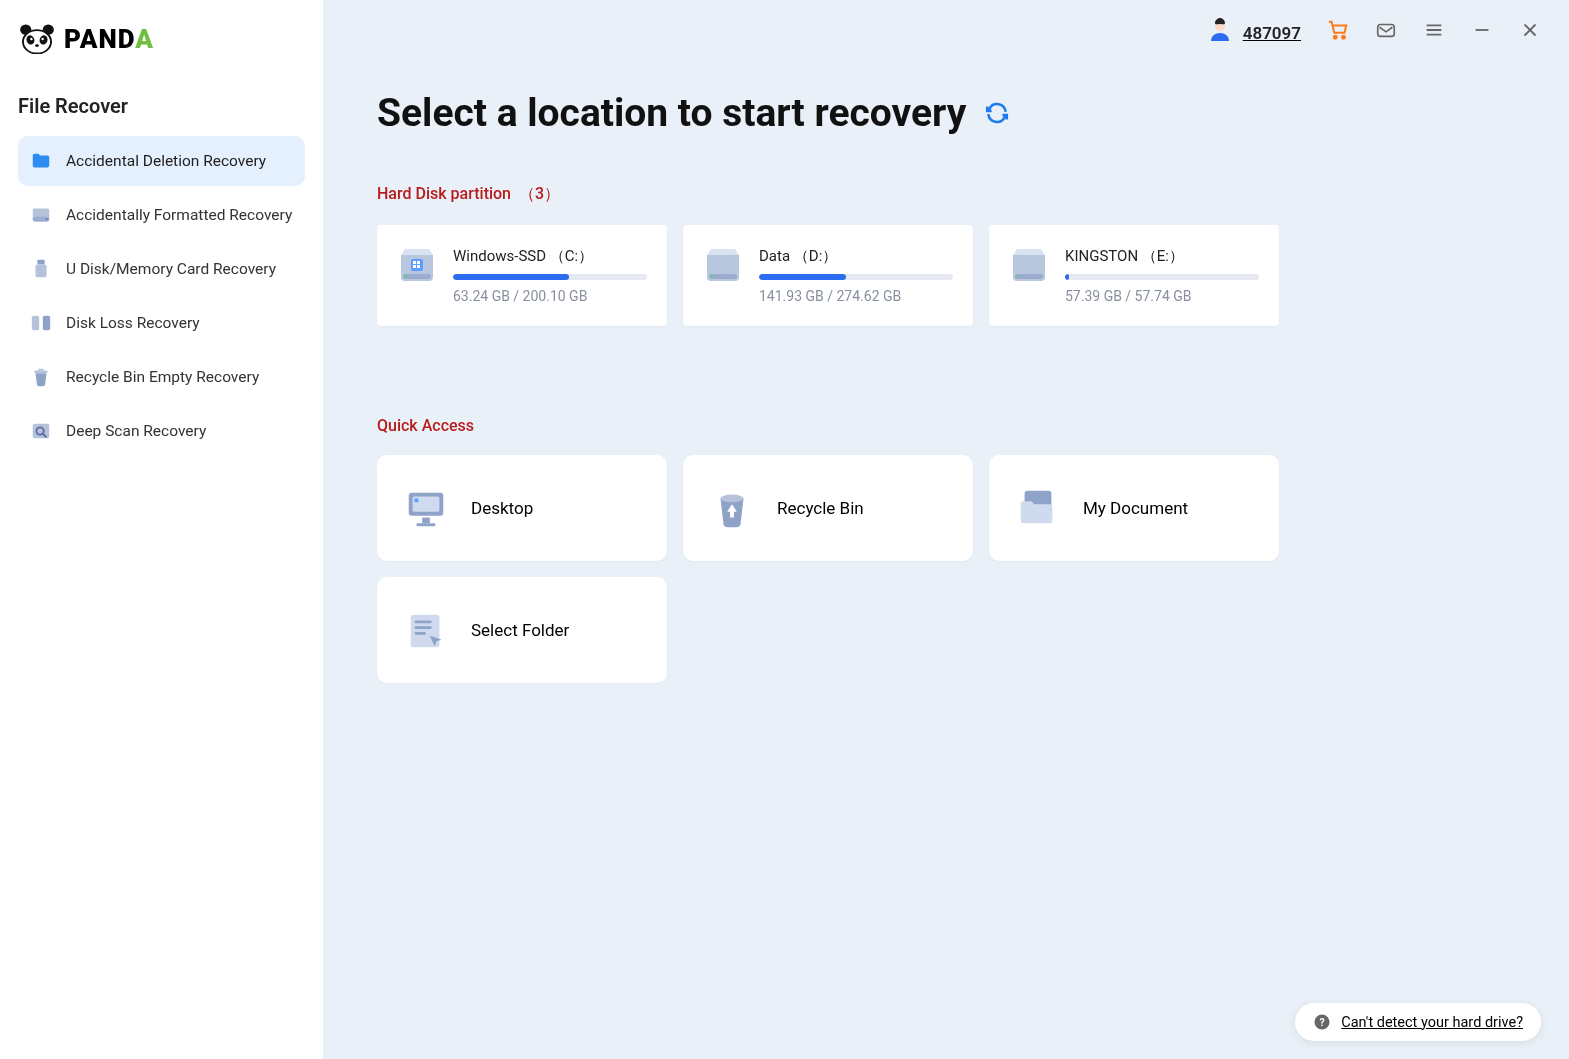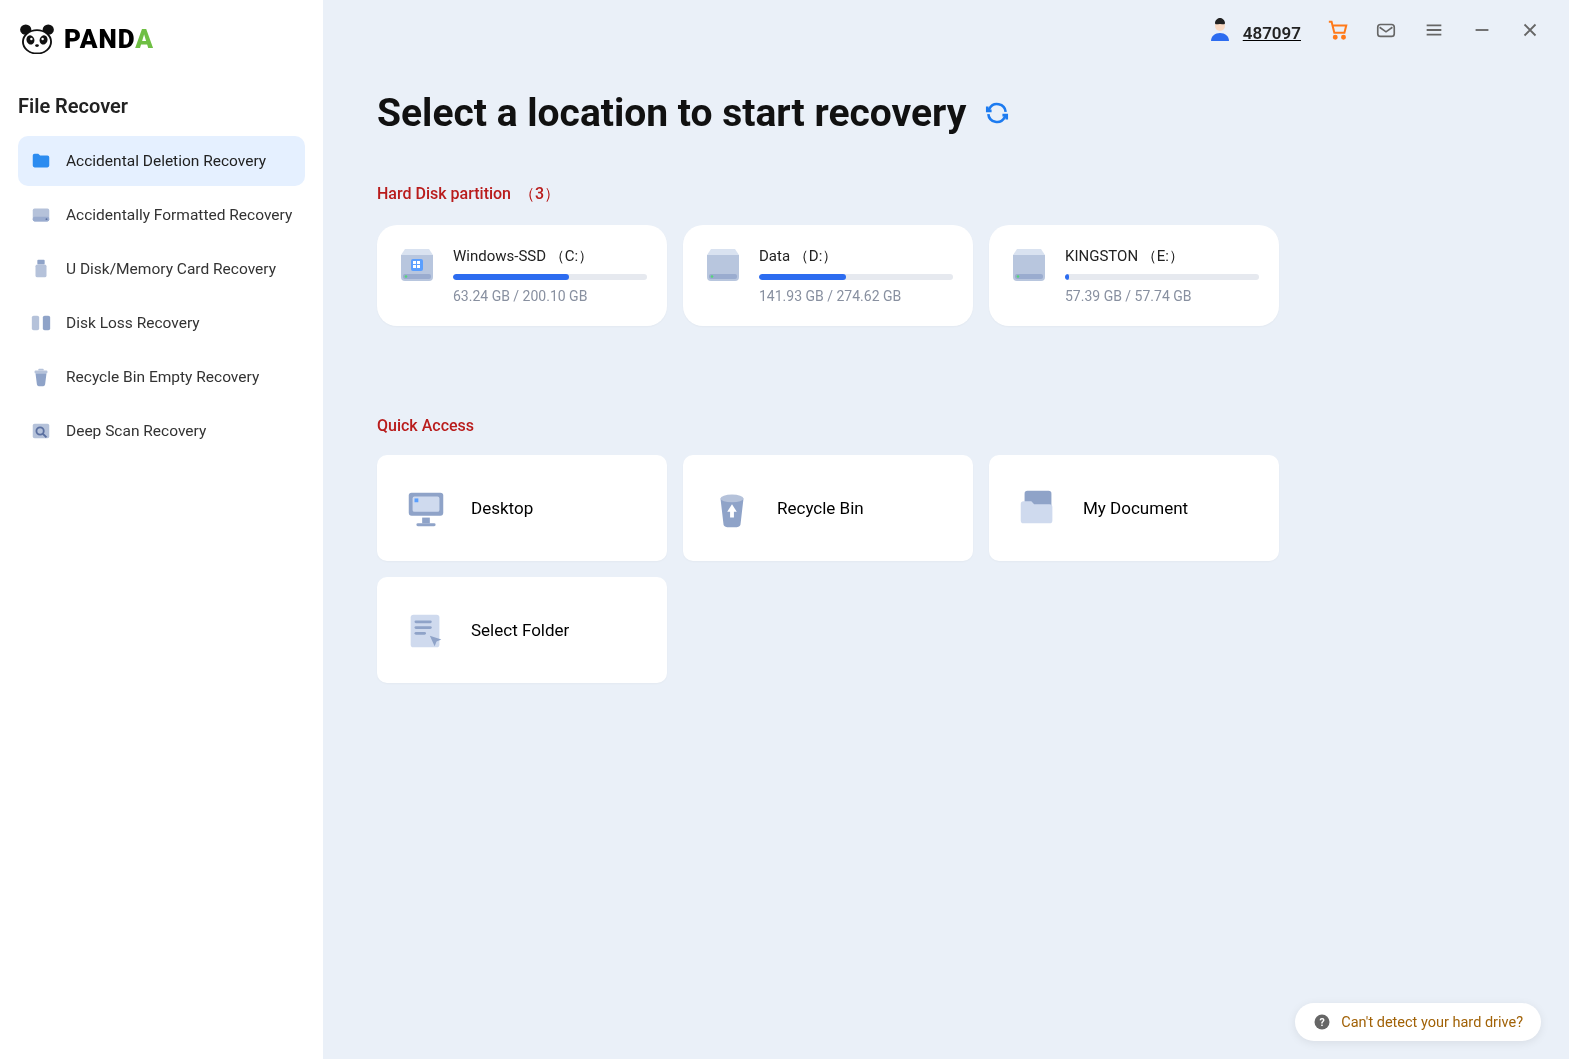--- a/index.html
+++ b/index.html
@@ -81,21 +81,21 @@
     }
     .count { margin-left: 8px; }
     .card-row {
       display: grid;
       grid-template-columns: repeat(3, 290px);
       gap: 16px;
       margin-bottom: 90px;
     }
     .disk-card {
       background: #fff;
-      border-radius: 20px;
+      border-radius: 4px;
       padding: 22px 20px;
       display: flex;
       gap: 16px;
       cursor: pointer;
       box-shadow: 0 1px 2px rgba(0,0,0,.03);
     }
     .disk-icon { width: 40px; height: 42px; flex-shrink: 0; }
     .disk-info { flex: 1; display: flex; flex-direction: column; gap: 8px; min-width: 0; }
     .disk-name { font-size: 15px; color: #222; white-space: nowrap; }
     .progress { height: 6px; border-radius: 4px; background: #e6e9ef; overflow: hidden; }
@@ -125,21 +125,21 @@
       right: 28px;
       background: #fff;
       border-radius: 24px;
       padding: 10px 18px;
       display: flex;
       align-items: center;
       gap: 10px;
       box-shadow: 0 2px 10px rgba(0,0,0,.08);
       cursor: pointer;
     }
-    .help-link a { color: #a16207; font-size: 14.5px; }
+    .help-link a { color: #000000; font-size: 14.5px; text-decoration: underline; }
     .help-icon { width: 18px; height: 18px; color: #666; }
   </style>
 </head>
 <body>
 
 <aside class="sidebar">
   <div class="logo">
     <svg class="logo-icon" viewBox="0 0 40 32">
       <ellipse cx="8" cy="6" rx="6" ry="5.5" fill="#111"></ellipse>
       <ellipse cx="32" cy="6" rx="6" ry="5.5" fill="#111"></ellipse>

